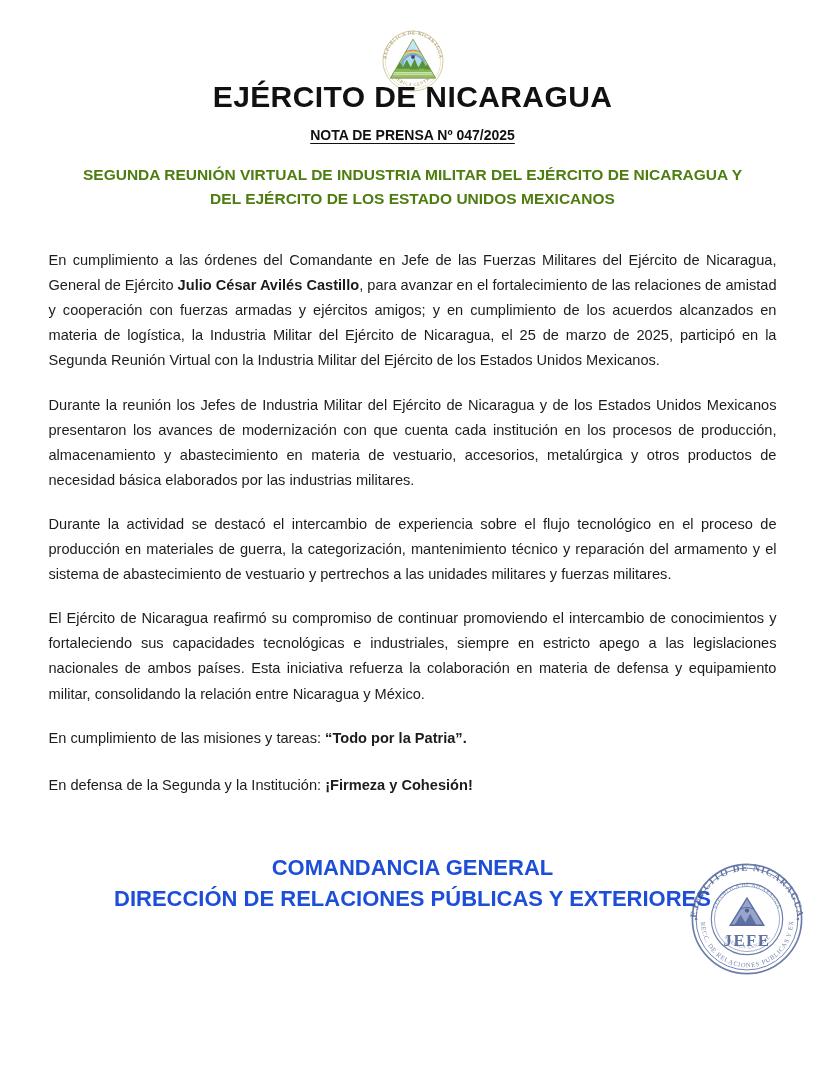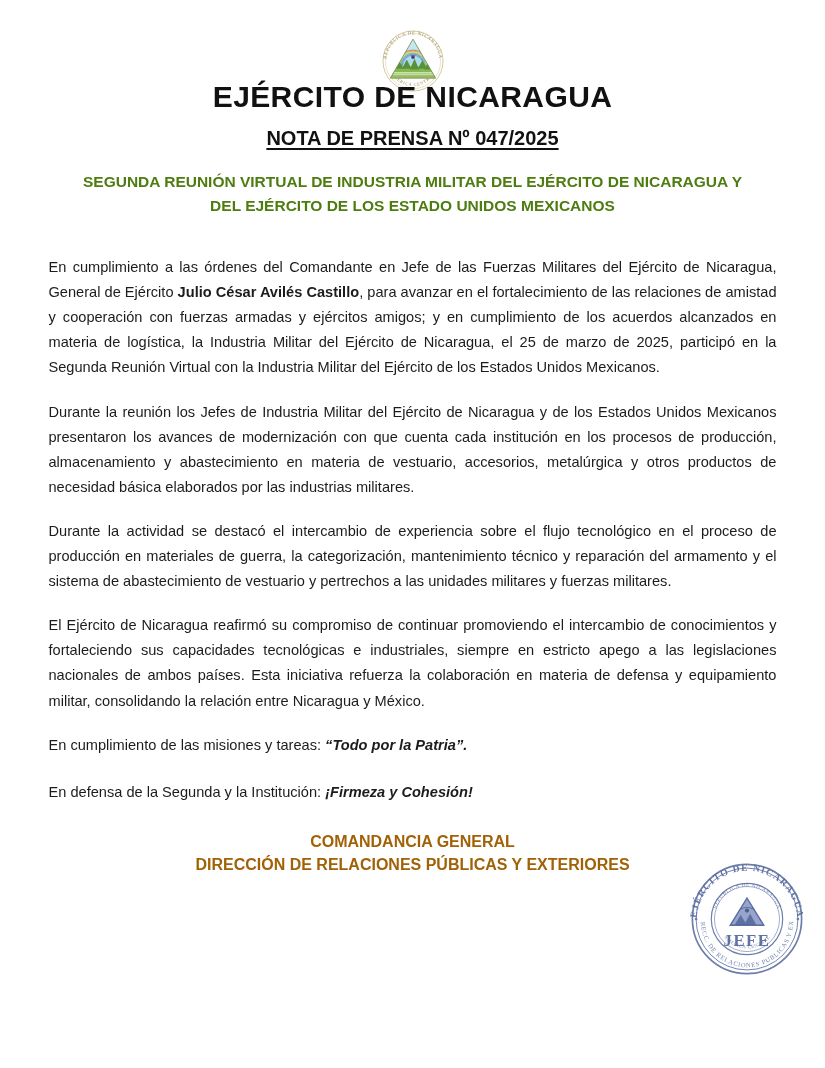--- a/index.html
+++ b/index.html
@@ -42,21 +42,21 @@
   .doc-title {
     text-align: center;
     font-size: 30px;
     font-weight: bold;
     letter-spacing: 0.4px;
     margin: 2px 0 0 0;
     color: #111;
   }
   .doc-subtitle {
     text-align: center;
-    font-size: 20px;
+    font-size: 14px;
     font-weight: bold;
     margin: 13px 0 0 0;
     color: #111;
   }
   .doc-subtitle span.u {
     text-decoration: underline;
     text-underline-offset: 3px;
   }
   .doc-heading {
     text-align: center;
@@ -80,33 +80,33 @@
     line-height: 1.72;
     margin: 16px 0 19px 0;
     color: #1c1c1c;
   }
   p.para:last-child { margin-bottom: 0; }
   p.tight {
     text-align: left;
     margin-bottom: 22px;
   }
   .bold { font-weight: bold; }
-  .bolditalic { font-weight: bold; font-style: italic; }
+  .bolditalic { font-weight: bold; }
 
   
   .signature {
     position: absolute;
     left: 0;
     right: 0;
-    top: 831px;
-    text-align: center;
-    font-size: 16px;
+    top: 852px;
+    text-align: center;
+    font-size: 22px;
     font-weight: bold;
     line-height: 1.42;
-    color: #a16207;
+    color: #1d4ed8;
   }
 
   
   .seal {
     position: absolute;
     left: 684px;
     top: 856px;
     width: 126px;
     height: 126px;
     opacity: 0.92;

